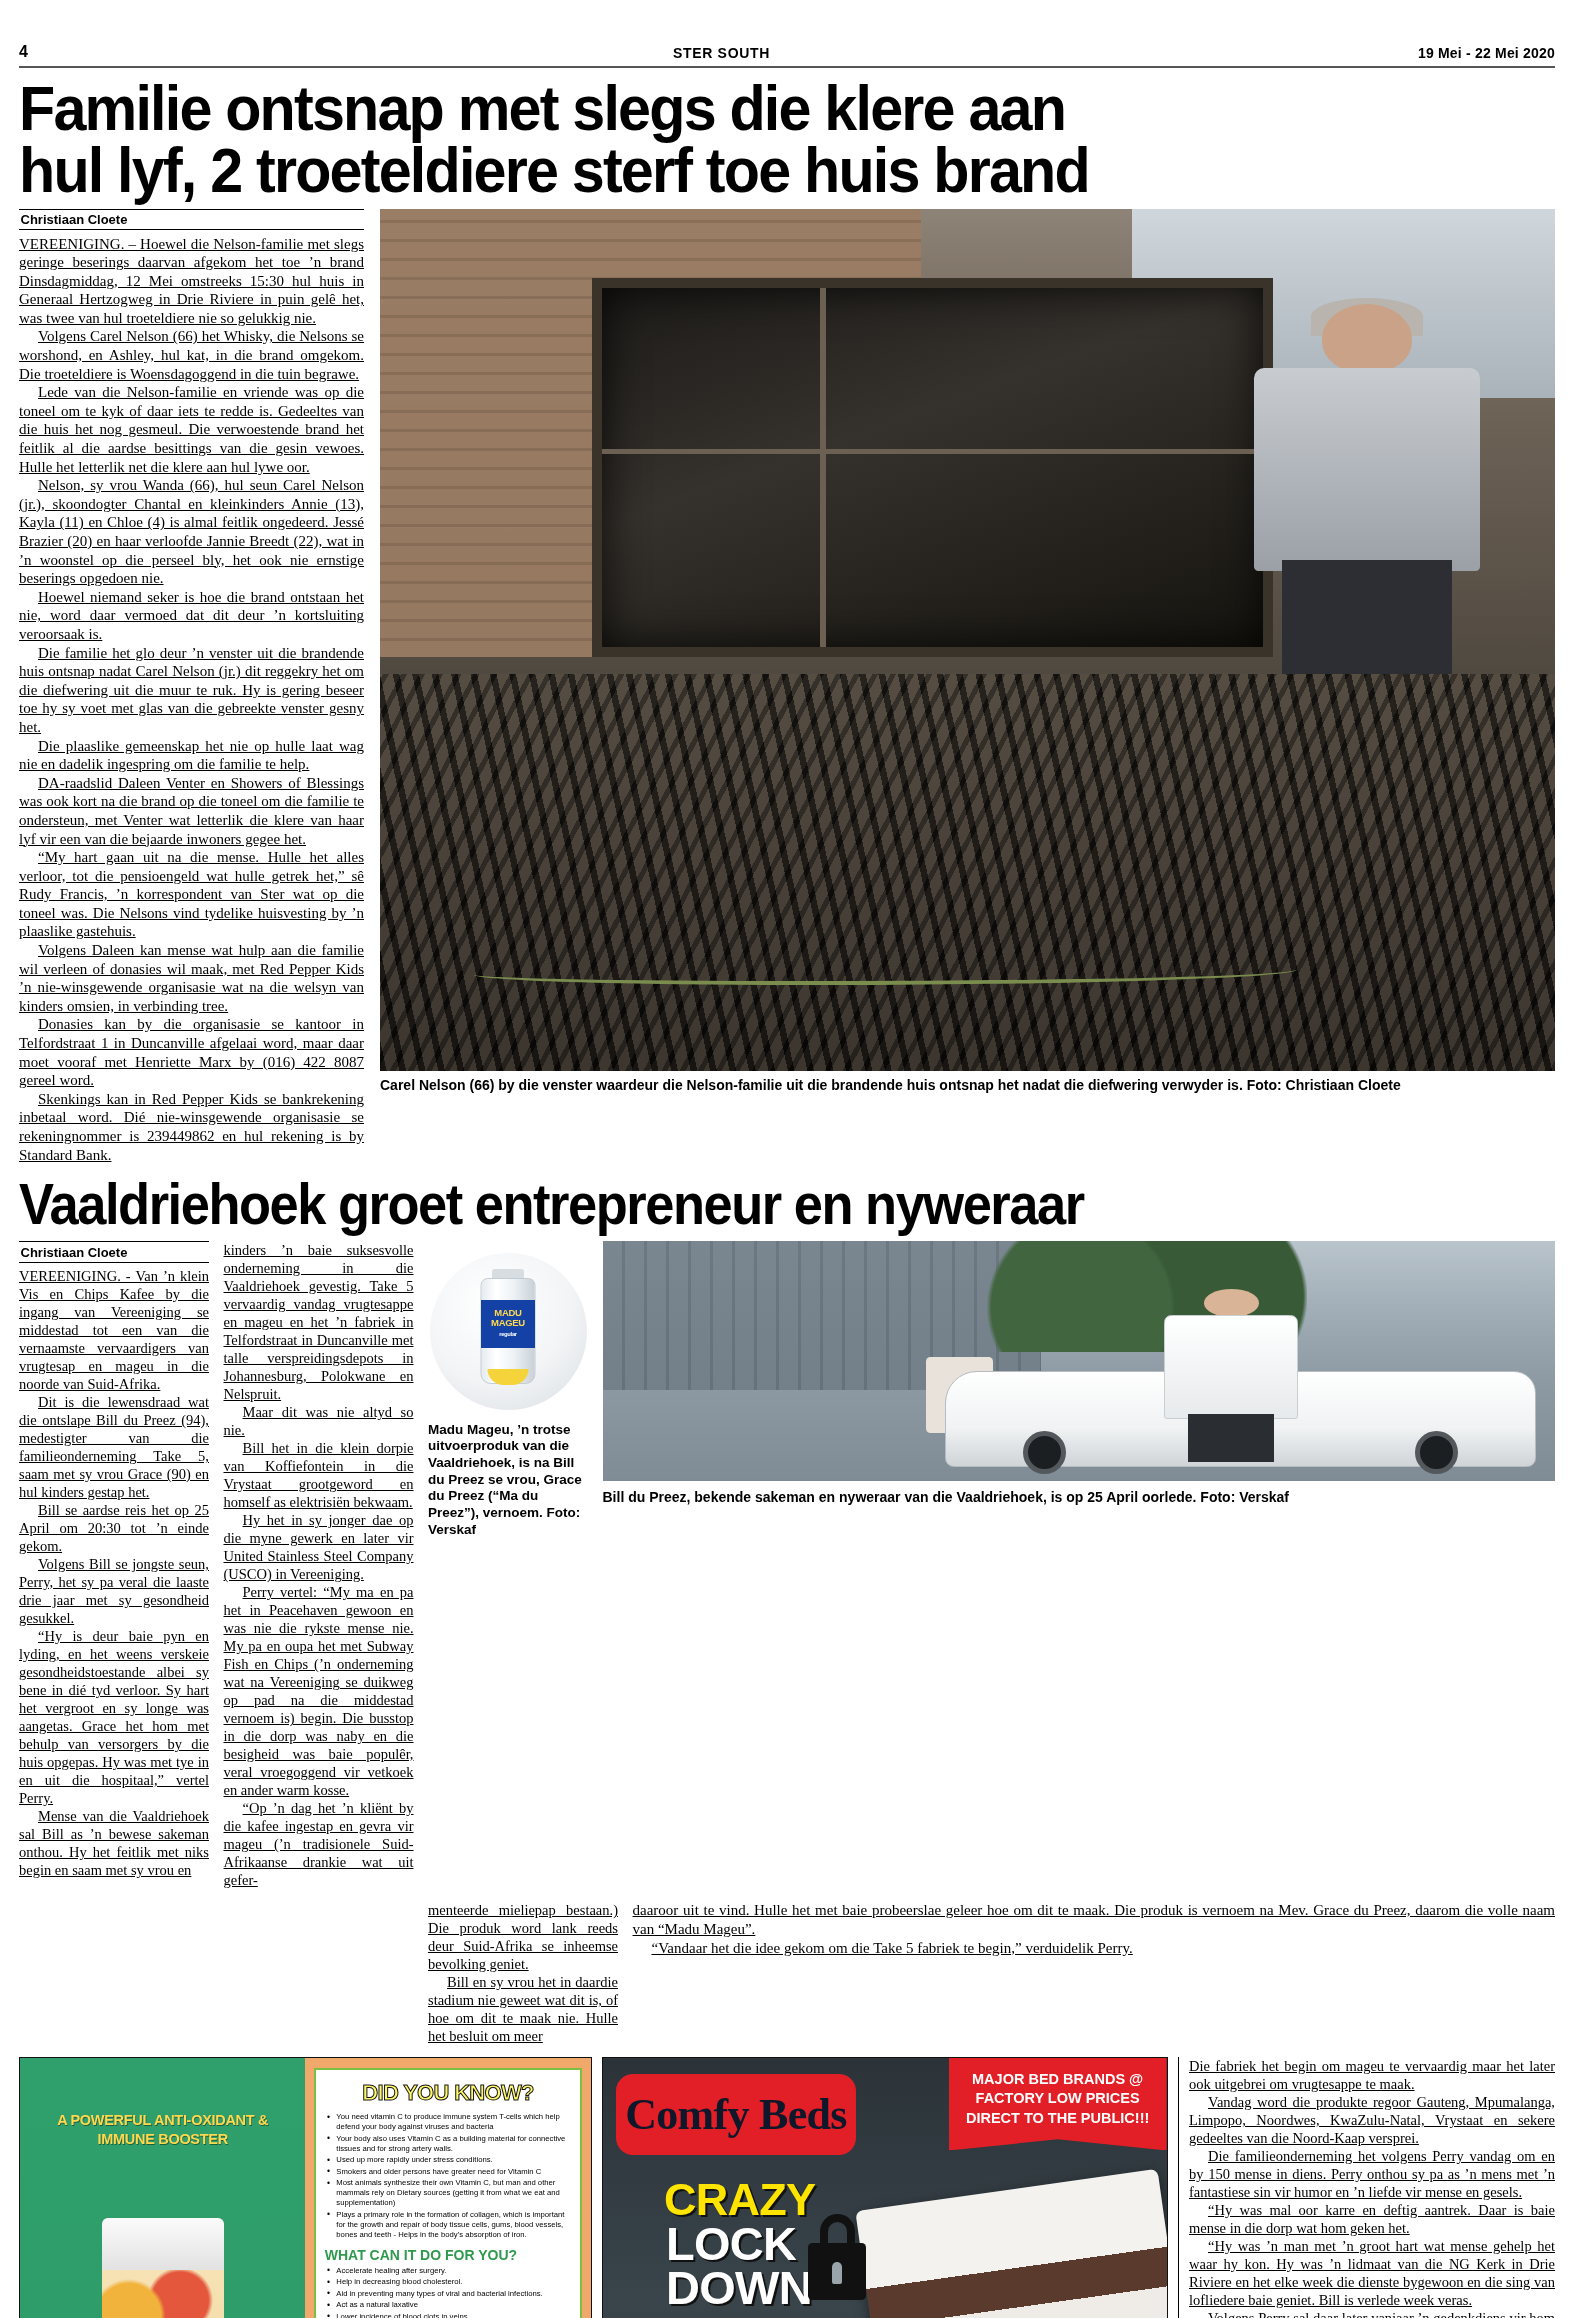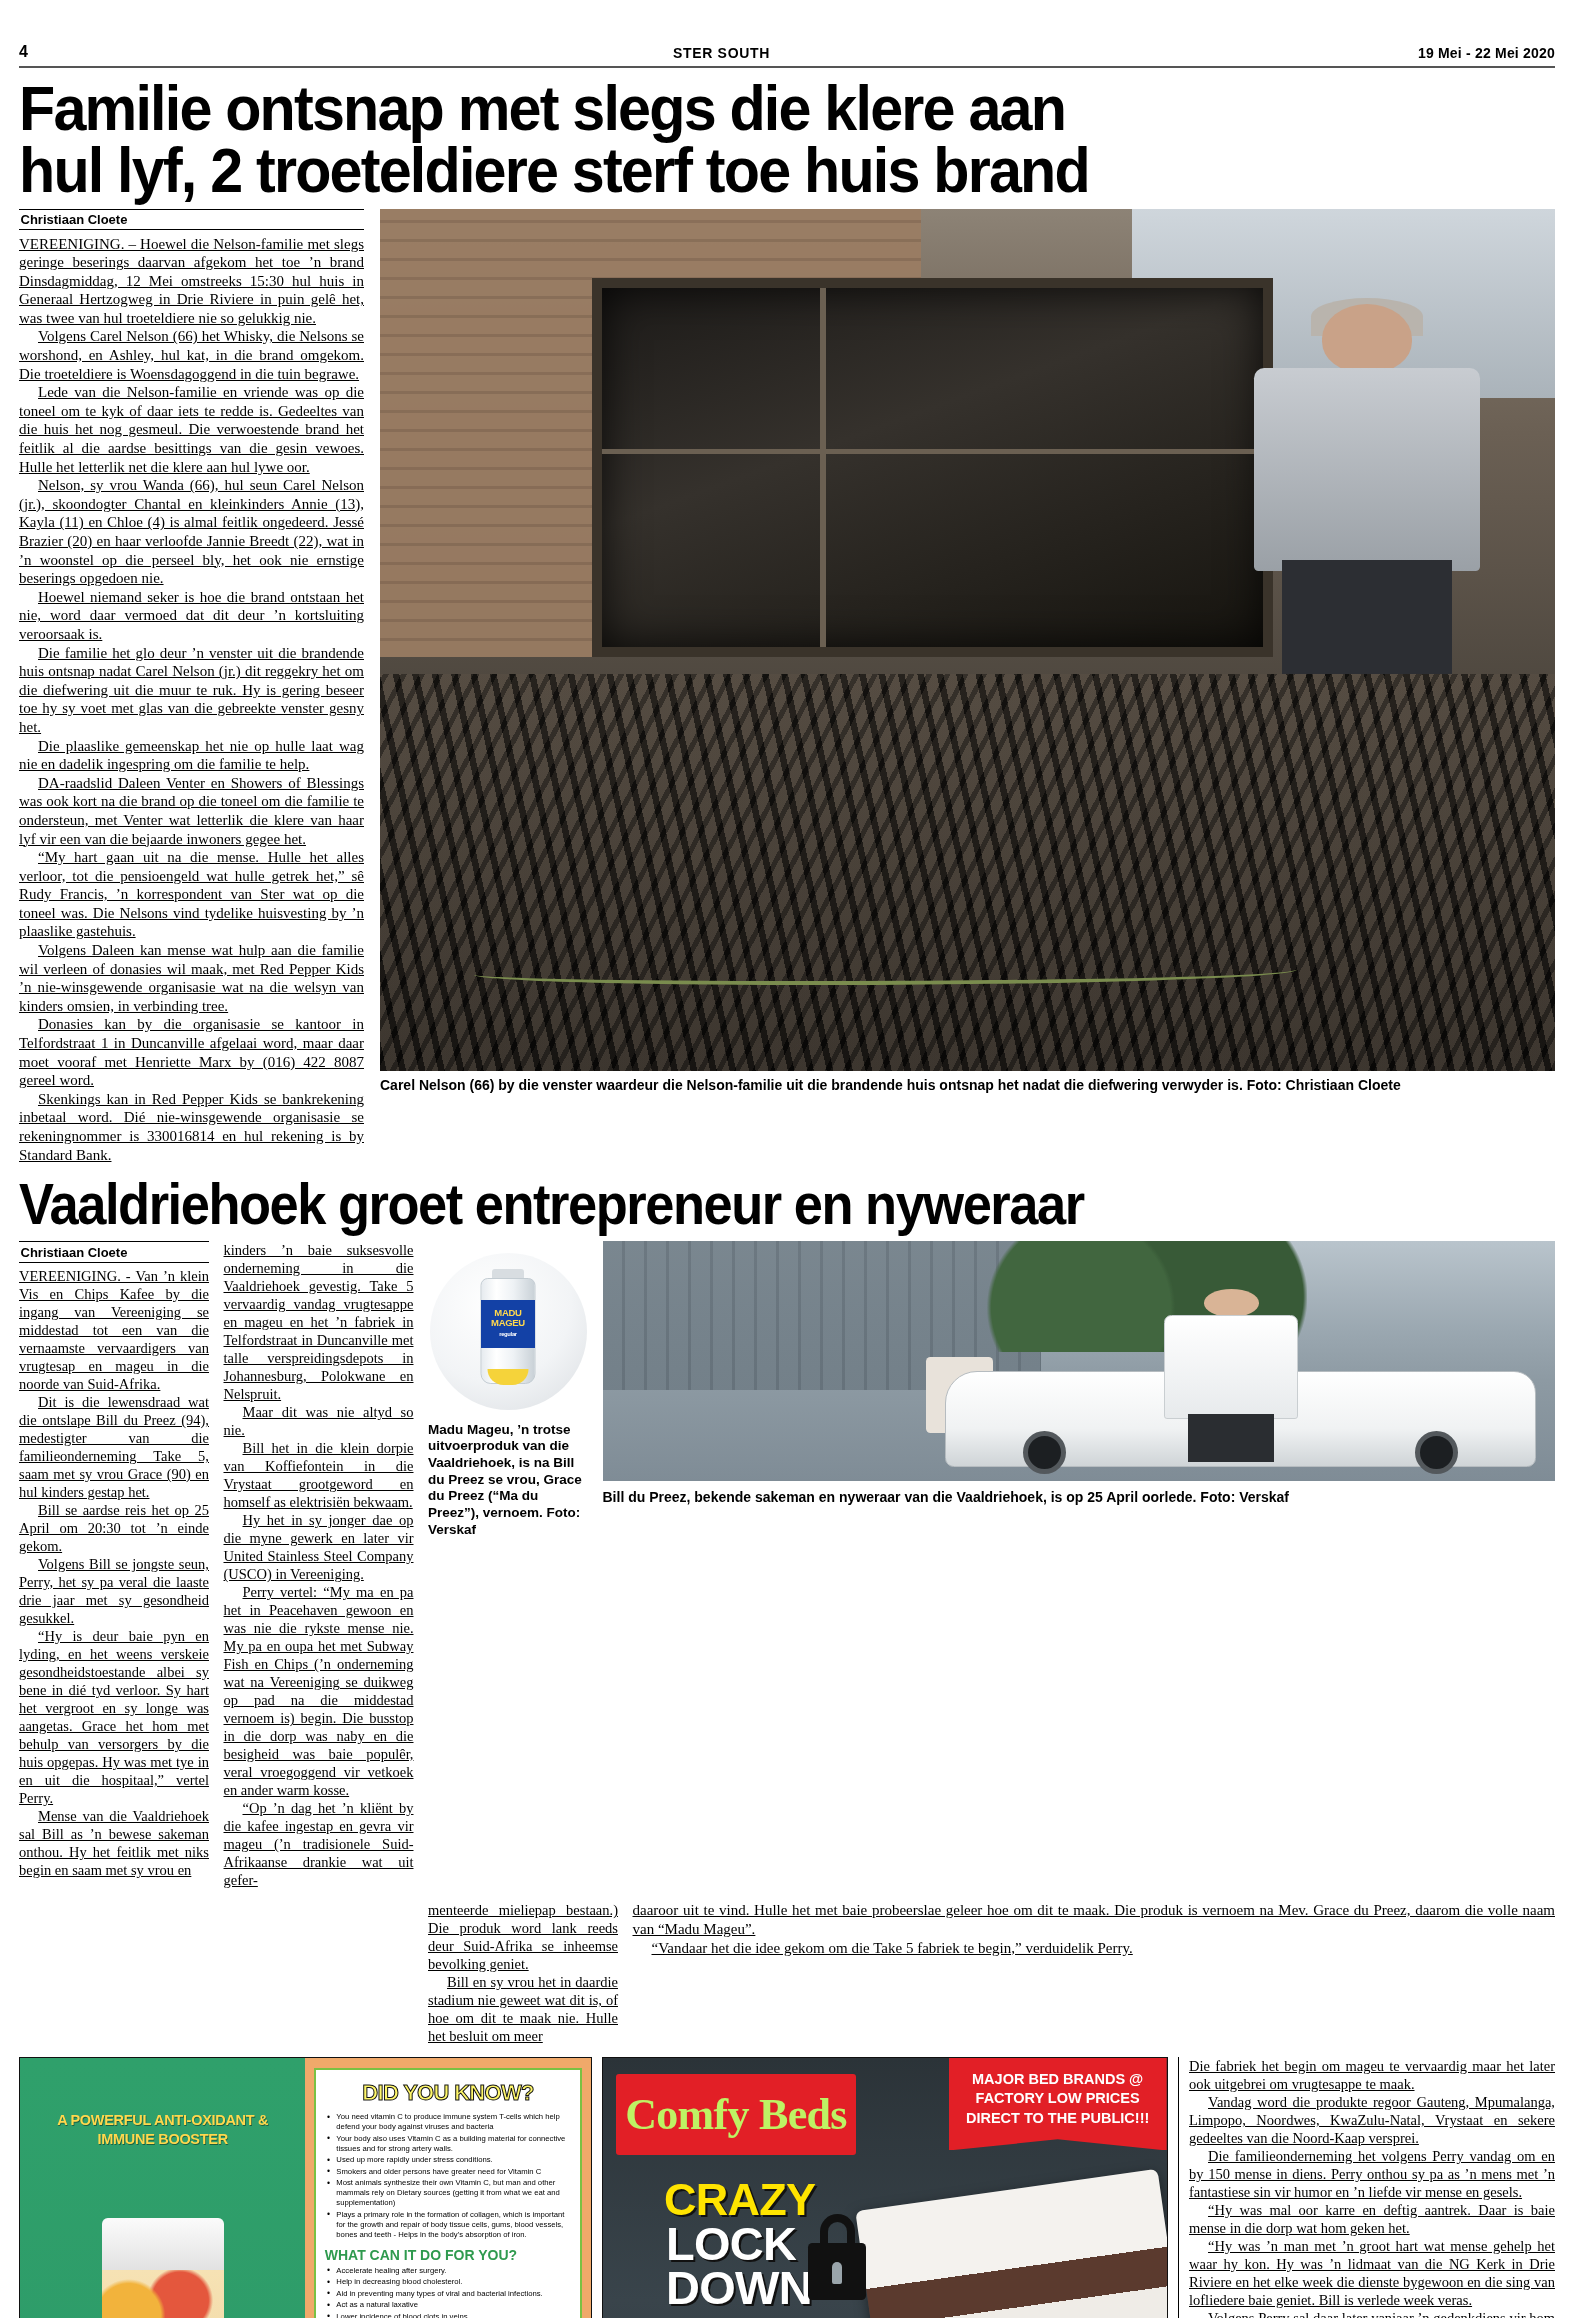--- a/index.html
+++ b/index.html
@@ -260,24 +260,24 @@
   }
 
   
   .ad-beds {
     width: 567px; height: 607px; border:1.5px solid #111;
     background: linear-gradient(180deg,#2b3338 0%, #39444b 40%, #2a3136 100%);
     position:relative; overflow:hidden; color:#fff;
   }
   .cb-logo {
     position:absolute; left:13px; top:16px; width:240px; height:81px;
-    background:#e21f26; border-radius:3px;
+    background:#e21f26; border-radius:17px;
     display:flex; align-items:center; justify-content:center;
     font-family:"Liberation Serif",serif; font-weight:bold; font-size:44px;
-    letter-spacing:-0.7px; color:#bef264;
+    letter-spacing:-0.7px; color:#0f172a;
   }
   .cb-flag {
     position:absolute; right:0; top:0; width:218px; padding:11.6px 10.2px 22px;
     background:#e21f26;
     clip-path: polygon(0 0,100% 0,100% 100%,50% 88%,0 100%);
     text-align:center; font-family:"Liberation Sans",sans-serif; font-weight:bold;
     font-size:14.5px; line-height:19.6px;
   }
   .cb-crazy {
     position:absolute; left:61px; top:116px;
@@ -349,21 +349,21 @@
       <p class="body">Volgens Carel Nelson (66) het Whisky, die Nelsons se worshond, en Ashley, hul kat, in die brand omgekom. Die troeteldiere is Woensdagoggend in die tuin begrawe.</p>
       <p class="body">Lede van die Nelson-familie en vriende was op die toneel om te kyk of daar iets te redde is. Gedeeltes van die huis het nog gesmeul. Die verwoestende brand het feitlik al die aardse besittings van die gesin vewoes. Hulle het letterlik net die klere aan hul lywe oor.</p>
       <p class="body">Nelson, sy vrou Wanda (66), hul seun Carel Nelson (jr.), skoondogter Chantal en kleinkinders Annie (13), Kayla (11) en Chloe (4) is almal feitlik ongedeerd. Jessé Brazier (20) en haar verloofde Jannie Breedt (22), wat in ’n woonstel op die perseel bly, het ook nie ernstige beserings opgedoen nie.</p>
       <p class="body">Hoewel niemand seker is hoe die brand ontstaan het nie, word daar vermoed dat dit deur ’n kortsluiting veroorsaak is.</p>
       <p class="body">Die familie het glo deur ’n venster uit die brandende huis ontsnap nadat Carel Nelson (jr.) dit reggekry het om die diefwering uit die muur te ruk. Hy is gering beseer toe hy sy voet met glas van die gebreekte venster gesny het.</p>
       <p class="body">Die plaaslike gemeenskap het nie op hulle laat wag nie en dadelik ingespring om die familie te help.</p>
       <p class="body">DA-raadslid Daleen Venter en Showers of Blessings was ook kort na die brand op die toneel om die familie te ondersteun, met Venter wat letterlik die klere van haar lyf vir een van die bejaarde inwoners gegee het.</p>
       <p class="body">“My hart gaan uit na die mense. Hulle het alles verloor, tot die pensioengeld wat hulle getrek het,” sê Rudy Francis, ’n korrespondent van Ster wat op die toneel was. Die Nelsons vind tydelike huisvesting by ’n plaaslike gastehuis.</p>
       <p class="body">Volgens Daleen kan mense wat hulp aan die familie wil verleen of donasies wil maak, met Red Pepper Kids ’n nie-winsgewende organisasie wat na die welsyn van kinders omsien, in verbinding tree.</p>
       <p class="body">Donasies kan by die organisasie se kantoor in Telfordstraat 1 in Duncanville afgelaai word, maar daar moet vooraf met Henriette Marx by (016) 422 8087 gereel word.</p>
-      <p class="body">Skenkings kan in Red Pepper Kids se bankrekening inbetaal word. Dié nie-winsgewende organisasie se rekeningnommer is 330016814 en hul rekening is by Standard Bank.</p>
+      <p class="body">Skenkings kan in Red Pepper Kids se bankrekening inbetaal word. Dié nie-winsgewende organisasie se rekeningnommer is 239449862 en hul rekening is by Standard Bank.</p>
     </div>
 
     <div class="art1-photo">
       <div class="photo photo1">
         <div class="ph1-sky"></div>
         <div class="ph1-wall"></div>
         <div class="ph1-window"></div>
         <div class="ph1-man">
           <div class="ph1-hair"></div>
           <div class="ph1-head"></div>

